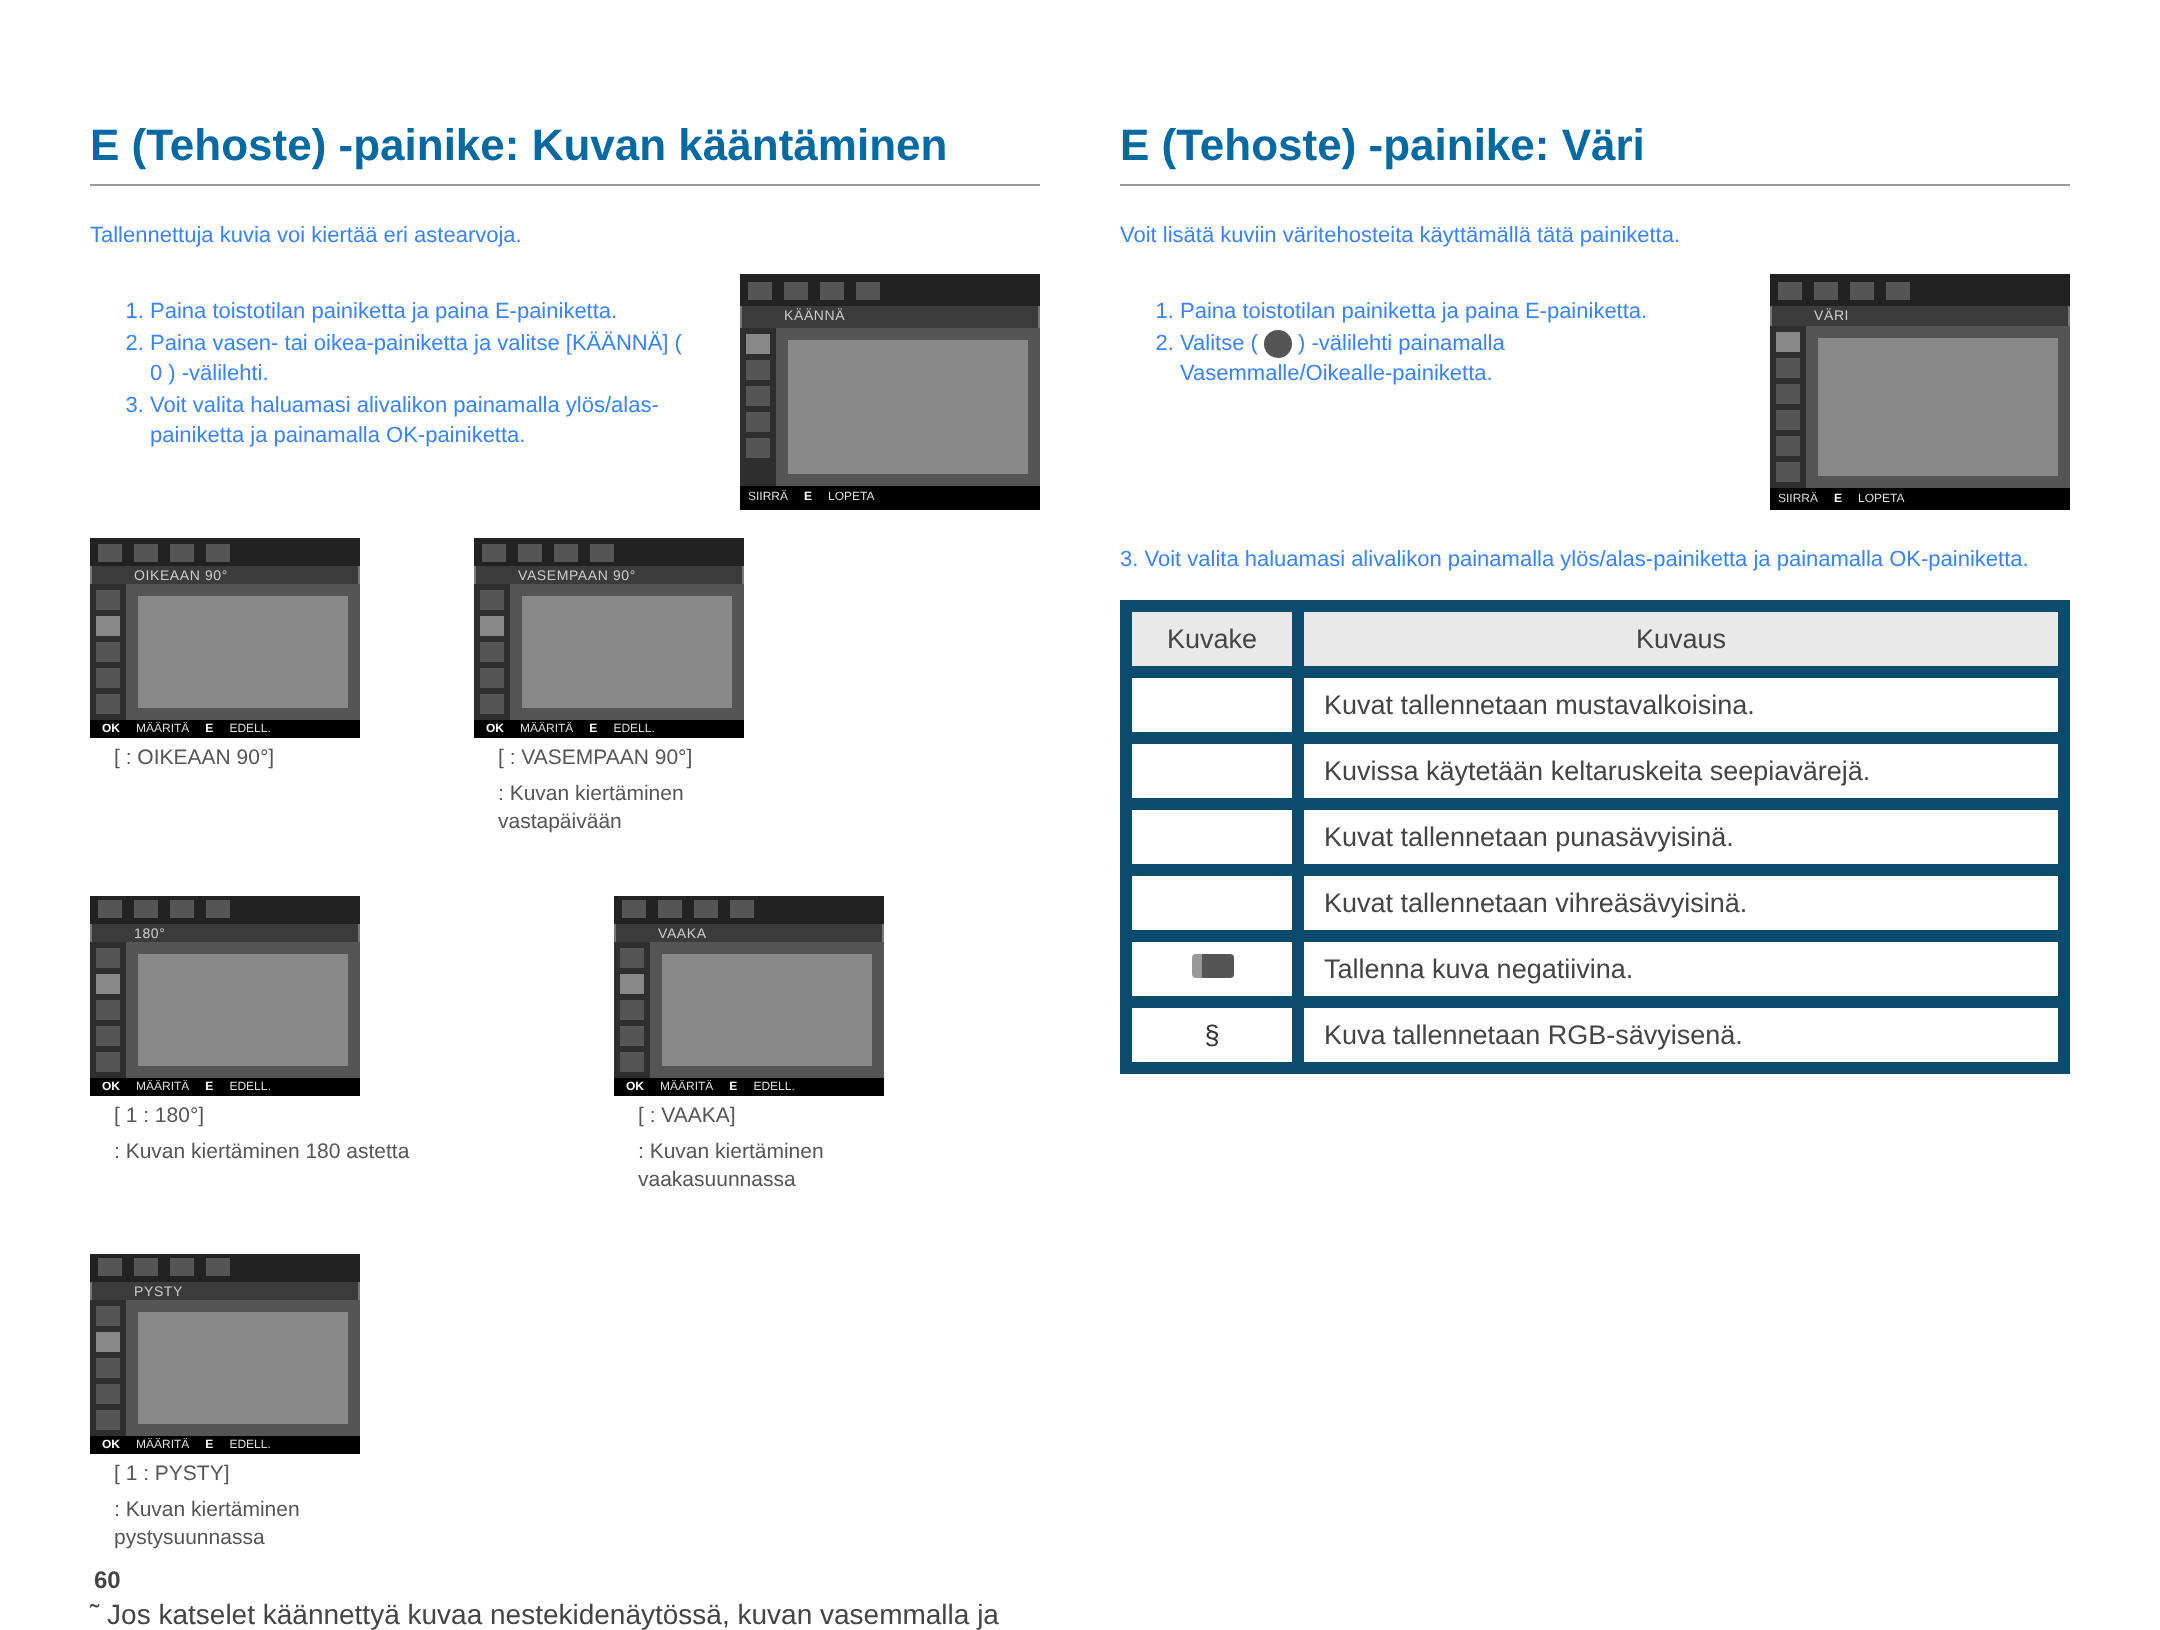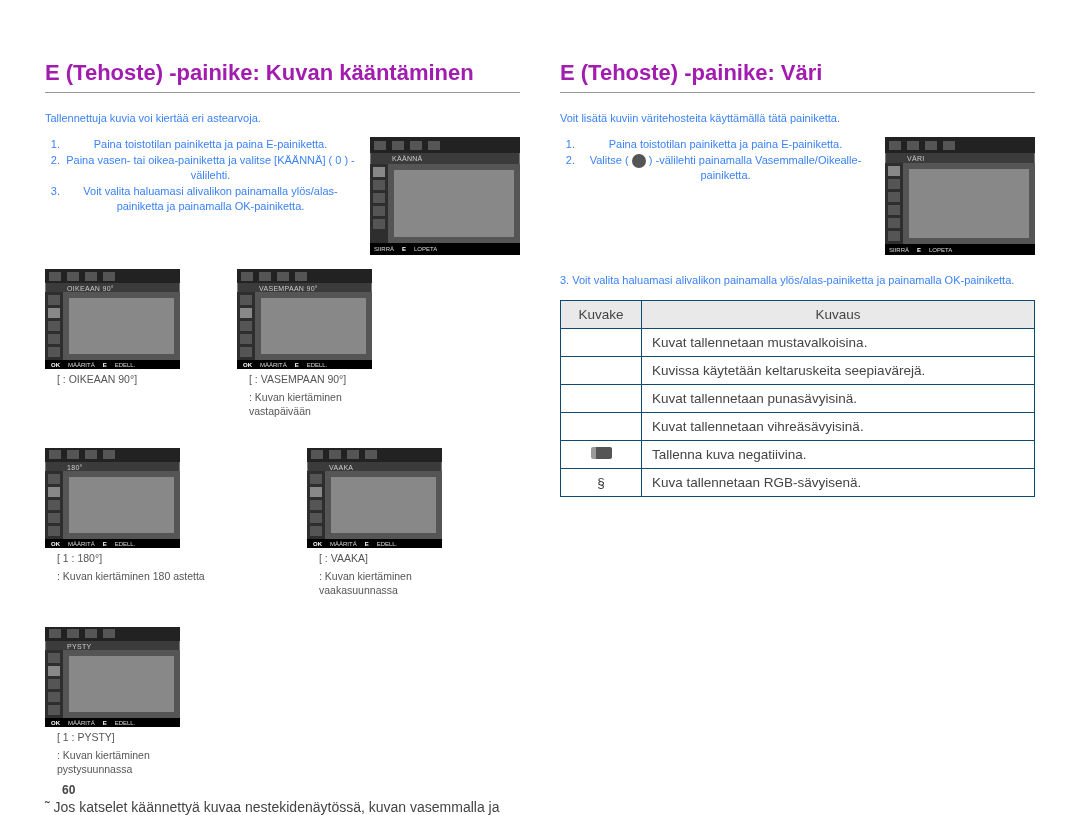--- a/index.html
+++ b/index.html
@@ -19,35 +19,34 @@
     box-sizing: border-box;
   }
   .col {
     flex: 1;
     min-width: 0;
   }
   h2 {
     font-size: 22px;
     font-weight: bold;
     margin: 0 0 6px 0;
-    color: #a21caf;
+    color: #0369a1;
   }
   .rule {
     border-bottom: 1px solid #999;
     margin-bottom: 18px;
   }
   p, li {
     font-size: 11px;
     line-height: 1.4;
     color: #3b82f6;
   }
   ol {
-    margin: 0;
+    margin: 12px;
     padding-left: 18px;
-    text-align: center;
   }
   .row-with-shot {
     display: flex;
     gap: 12px;
     align-items: flex-start;
     margin-bottom: 10px;
   }
   .row-with-shot .text {
     flex: 1;
   }
@@ -168,21 +167,21 @@
   }
 
   
   table {
     width: 100%;
     border-collapse: collapse;
     margin-top: 8px;
     font-size: 13.5px;
   }
   th, td {
-    border: 1px solid #0c4a6e;
+    border: 6px solid #0c4a6e;
     padding: 6px 10px;
     text-align: left;
     color: #444;
   }
   th {
     background: #e9e9e9;
     font-weight: normal;
     text-align: center;
   }
   th.icon-col {
@@ -195,21 +194,21 @@
   .neg-icon {
     display: inline-block;
     width: 16px;
     height: 12px;
     background: #555;
     border-left: 5px solid #999;
     border-radius: 2px;
   }
   .pagenum {
     position: absolute;
-    left: 62px;
+    left: 47px;
     bottom: 18px;
     font-size: 12px;
     font-weight: bold;
     color: #444;
   }
 </style>
 </head>
 <body>
 
 <div class="page">

